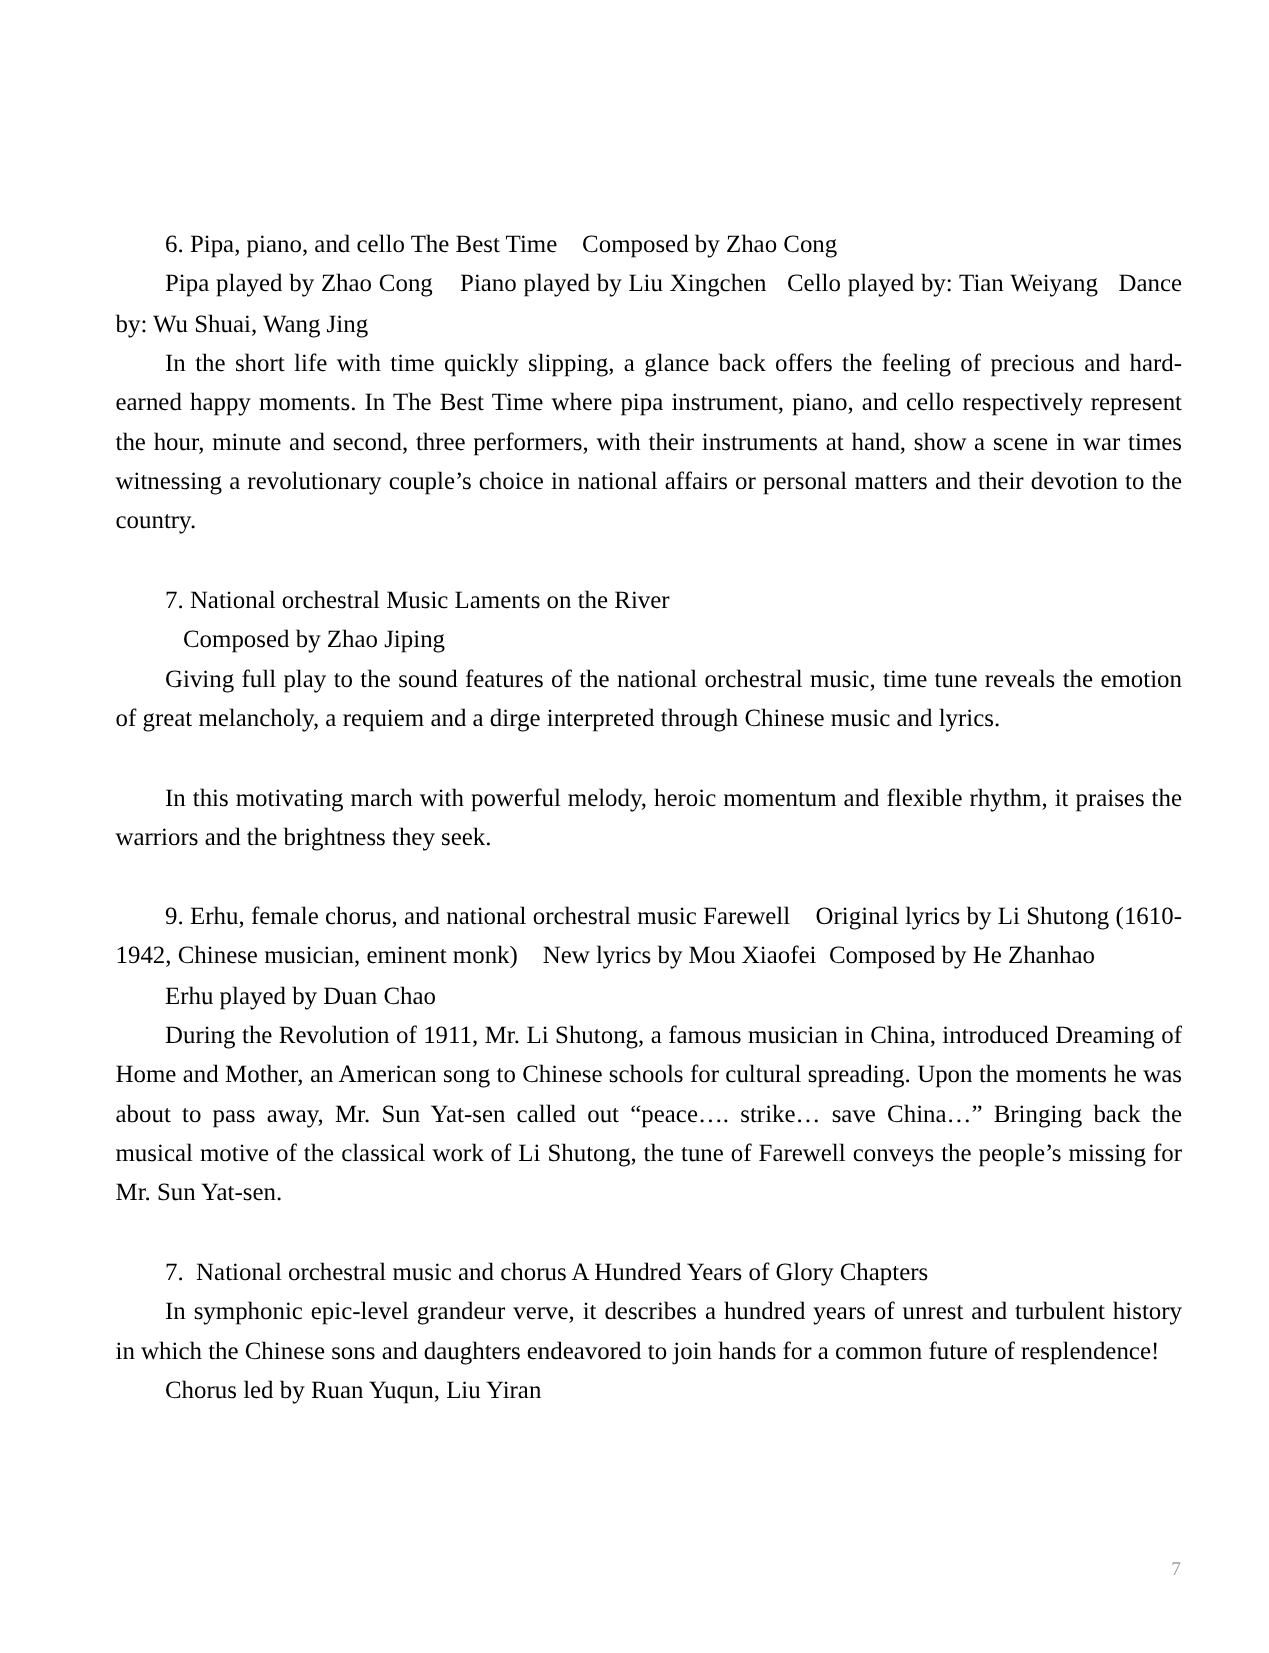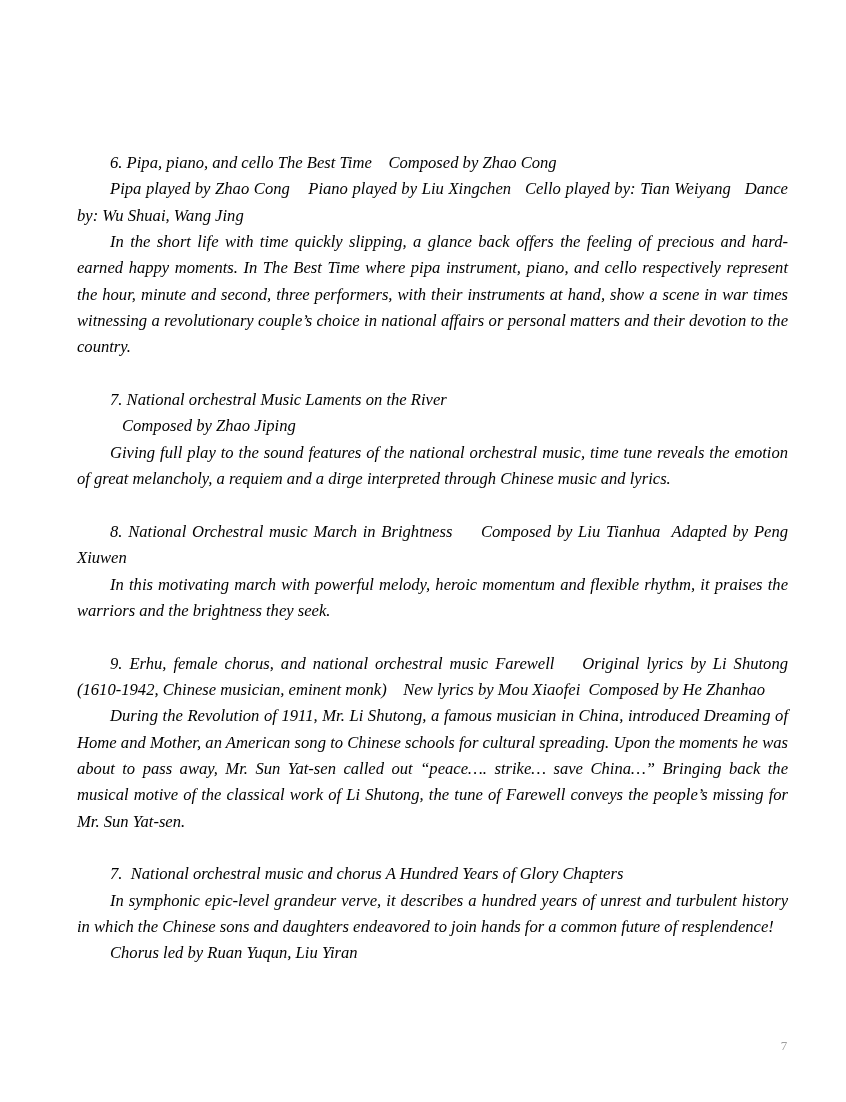--- a/index.html
+++ b/index.html
@@ -17,21 +17,20 @@
   .content {
     position: absolute;
     left: 77px;
     top: 150px;
     width: 711px;
     color: #000000;
     font-family: "Liberation Serif", "DejaVu Serif", serif;
     font-size: 16.6px;
     line-height: 26.35px;
     text-align: justify;
-    font-style: italic;
   }
   .content p {
     margin: 0;
     text-indent: 33px;
     white-space: pre-wrap;
   }
   .content p.indent-extra {
     text-indent: 45px;
   }
   .section-gap {
@@ -60,26 +59,26 @@
         <p>In the short life with time quickly slipping, a glance back offers the feeling of precious and hard-earned happy moments. In The Best Time where pipa instrument, piano, and cello respectively represent the hour, minute and second, three performers, with their instruments at hand, show a scene in war times witnessing a revolutionary couple’s choice in national affairs or personal matters and their devotion to the country.</p>
       </div>
       <div class="section-gap"></div>
       <div>
         <p>7. National orchestral Music Laments on the River</p>
         <p class="indent-extra">Composed by Zhao Jiping</p>
         <p>Giving full play to the sound features of the national orchestral music, time tune reveals the emotion of great melancholy, a requiem and a dirge interpreted through Chinese music and lyrics.</p>
       </div>
       <div class="section-gap"></div>
       <div>
-        <p>8. National Orchestral music March in Brightness     Composed by Liu Tianhua  Adapted by Peng Xiuwen</p>
         <p>In this motivating march with powerful melody, heroic momentum and flexible rhythm, it praises the warriors and the brightness they seek.</p>
       </div>
       <div class="section-gap"></div>
       <div>
         <p>9. Erhu, female chorus, and national orchestral music Farewell    Original lyrics by Li Shutong (1610-1942, Chinese musician, eminent monk)    New lyrics by Mou Xiaofei  Composed by He Zhanhao</p>
+        <p>Erhu played by Duan Chao</p>
         <p>During the Revolution of 1911, Mr. Li Shutong, a famous musician in China, introduced Dreaming of Home and Mother, an American song to Chinese schools for cultural spreading. Upon the moments he was about to pass away, Mr. Sun Yat-sen called out “peace…. strike… save China…” Bringing back the musical motive of the classical work of Li Shutong, the tune of Farewell conveys the people’s missing for Mr. Sun Yat-sen.</p>
       </div>
       <div class="section-gap"></div>
       <div>
         <p>7.  National orchestral music and chorus A Hundred Years of Glory Chapters</p>
         <p>In symphonic epic-level grandeur verve, it describes a hundred years of unrest and turbulent history in which the Chinese sons and daughters endeavored to join hands for a common future of resplendence!</p>
         <p>Chorus led by Ruan Yuqun, Liu Yiran</p>
       </div>
     </div>
   <div class="page-number">7</div>

